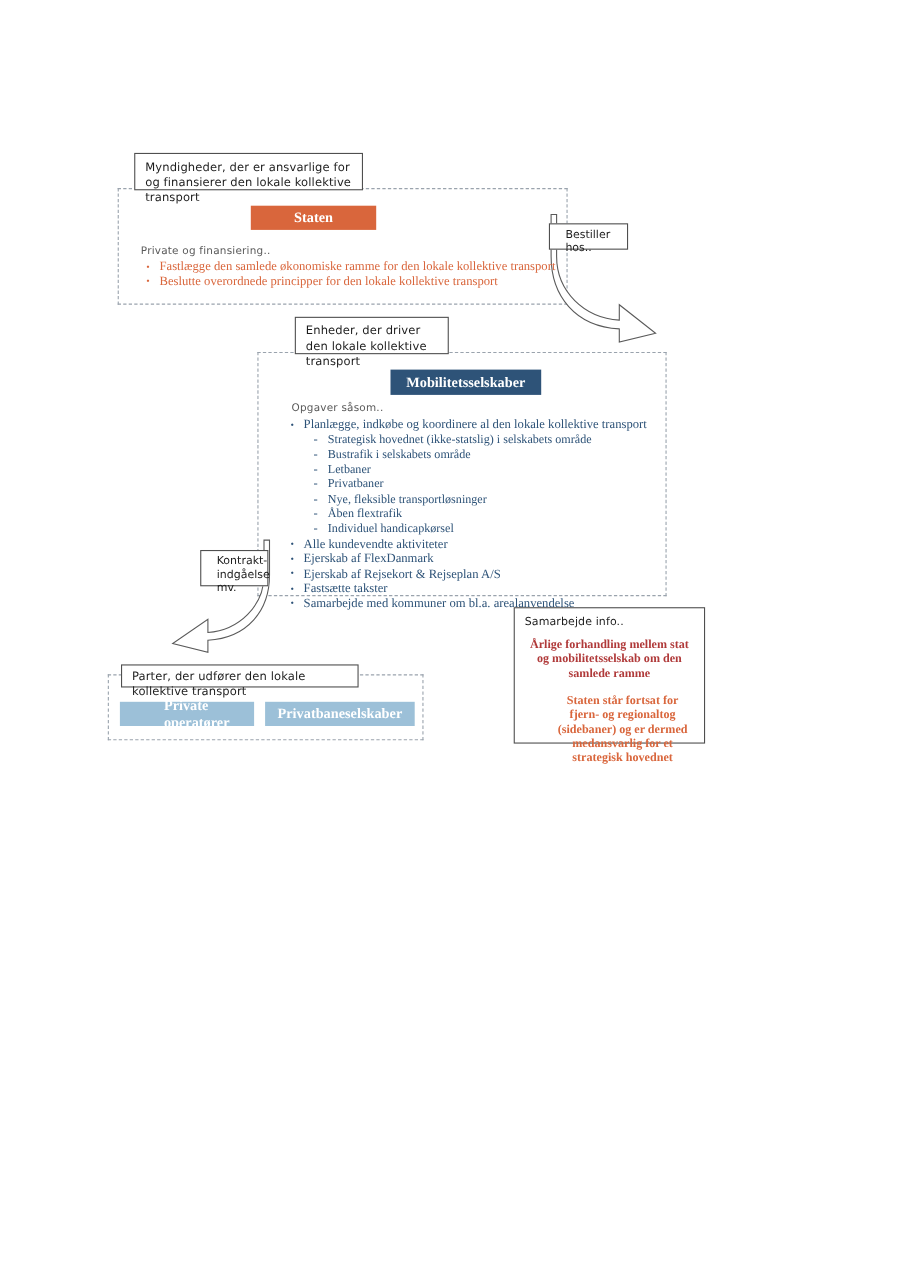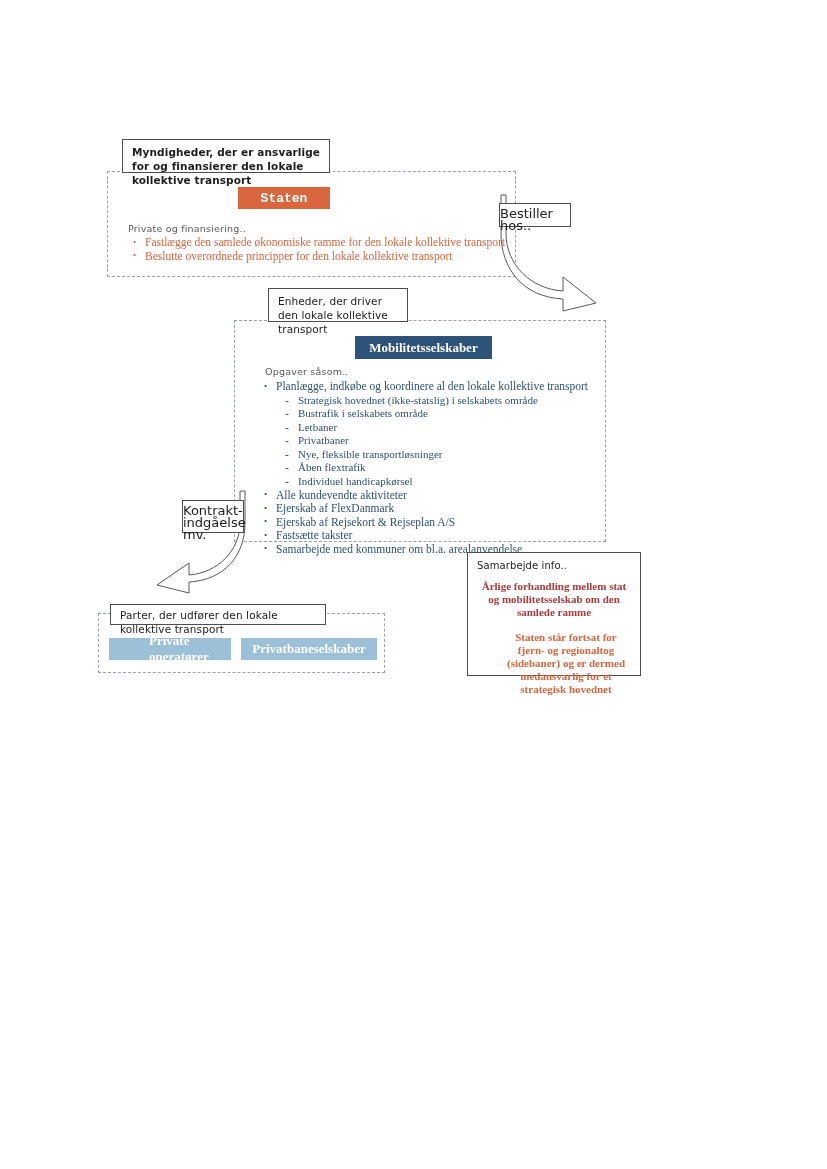--- a/index.html
+++ b/index.html
@@ -37,41 +37,40 @@
     border: 1px solid #4f4f4f;
     box-sizing: border-box;
     font-family: "DejaVu Sans", sans-serif;
     font-size: 10.5px;
     line-height: 14px;
     color: #1d1d1d;
     padding: 5px 8px 4px 9px;
     letter-spacing: 0.1px;
     z-index: 6;
   }
-  #cap-authorities { left: 122px; top: 139px; width: 208px; height: 34px; font-weight: bold; }
+  #cap-authorities { left: 122px; top: 139px; width: 208px; height: 34px; }
   #cap-operators   { left: 268px; top: 288px; width: 140px; height: 34px; }
   #cap-executors   { left: 110px; top: 604px; width: 216px; height: 21px; padding-top: 3px; }
 
   
   .entity {
     position: absolute;
     color: #ffffff;
     font-family: "Liberation Serif", serif;
     font-weight: bold;
     font-size: 13px;
     display: flex;
     align-items: center;
     justify-content: center;
     box-sizing: border-box;
     z-index: 4;
   }
   #box-staten {
-    left: 238px; top: 187px; width: 92px; height: 22px;
+    left: 228px; top: 187px; width: 114px; height: 22px;
     background: #d9663c;
-    font-family: Liberation Mono, monospace;
   }
   #box-mobility {
     left: 355px; top: 336px; width: 137px; height: 23px;
     background: #2e5378;
   }
   #box-private-op {
     left: 109px; top: 638px; width: 122px; height: 22px;
     background: #9cc0d8;
     padding-left: 40px;
   }
@@ -177,24 +176,24 @@
   }
   #arrow-right { left: 489px; top: 193px; }
   #arrow-left  { left: 135px; top: 489px; }
 
   .arrow-label {
     position: absolute;
     background: #ffffff;
     border: 1px solid #4f4f4f;
     box-sizing: border-box;
     font-family: "DejaVu Sans", sans-serif;
-    font-size: 13px;
+    font-size: 10px;
     line-height: 12px;
     color: #1d1d1d;
-    padding: 4px 6px 3px 0;
+    padding: 4px 6px 3px 14px;
     z-index: 7;
   }
   #arrow-label-right { left: 499px; top: 203px; width: 72px; height: 24px; }
   #arrow-label-left  { left: 182px; top: 500px; width: 62px; height: 33px; }
 </style>
 </head>
 <body>
 
 <div class="page">
 

